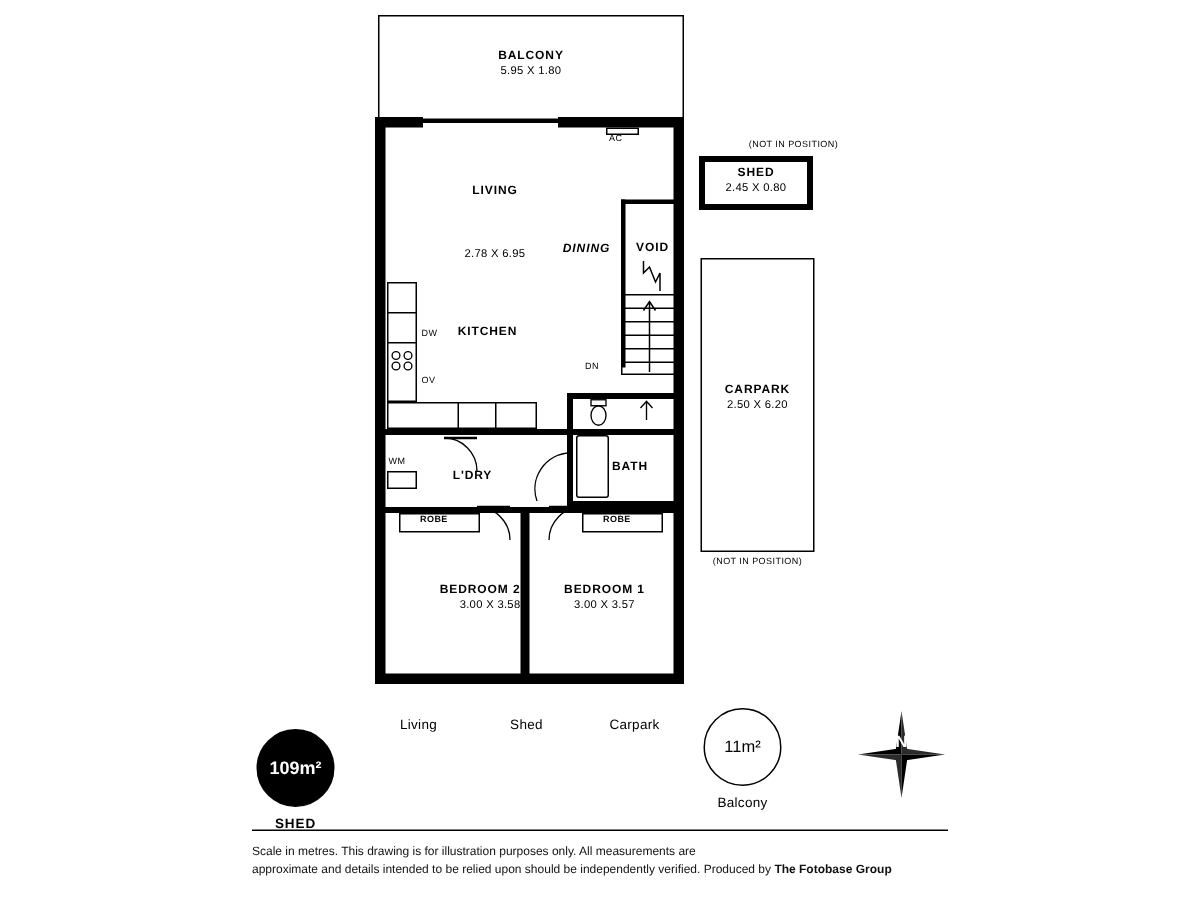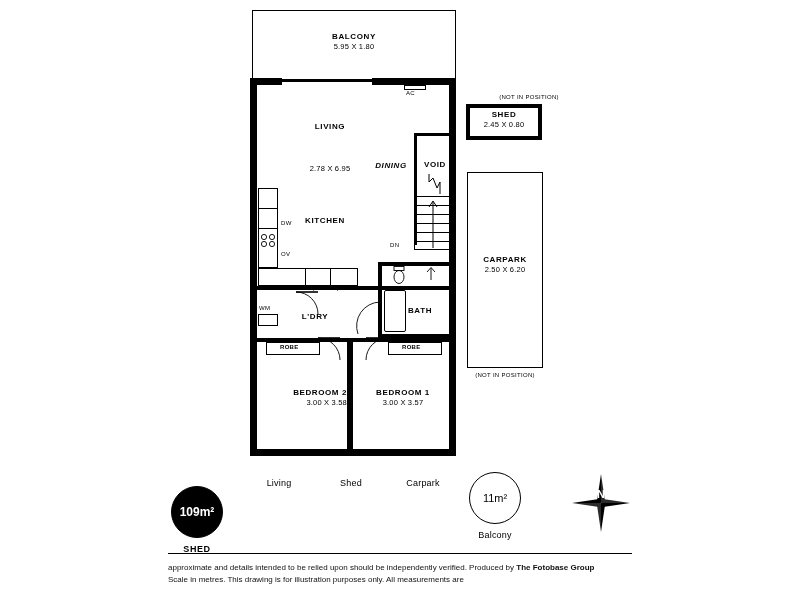--- a/index.html
+++ b/index.html
@@ -316,17 +316,17 @@
       <polygon points="12,12 29,29 31,31 28,28" fill="#000" opacity=".85"></polygon>
       <polygon points="50,12 33,29 31,31 34,28" fill="#000" opacity=".85"></polygon>
       <polygon points="12,50 29,33 31,31 28,34" fill="#000" opacity=".85"></polygon>
       <polygon points="50,50 33,33 31,31 34,34" fill="#000" opacity=".85"></polygon>
       <text x="31" y="26" text-anchor="middle" font-family="Liberation Sans, sans-serif" font-size="11" font-weight="bold" fill="#ffffff">N</text>
     </svg>
   </div>
 
   <div class="divider"></div>
   <div class="footer">
+    <div>Scale in metres. This drawing is for illustration purposes only. All measurements are</div>
     <div><span>approximate and details intended to be relied upon should be independently verified. Produced by </span><b>The Fotobase Group</b></div>
-    <div>Scale in metres. This drawing is for illustration purposes only. All measurements are</div>
   </div>
 
 </div>
 
 </body></html>

